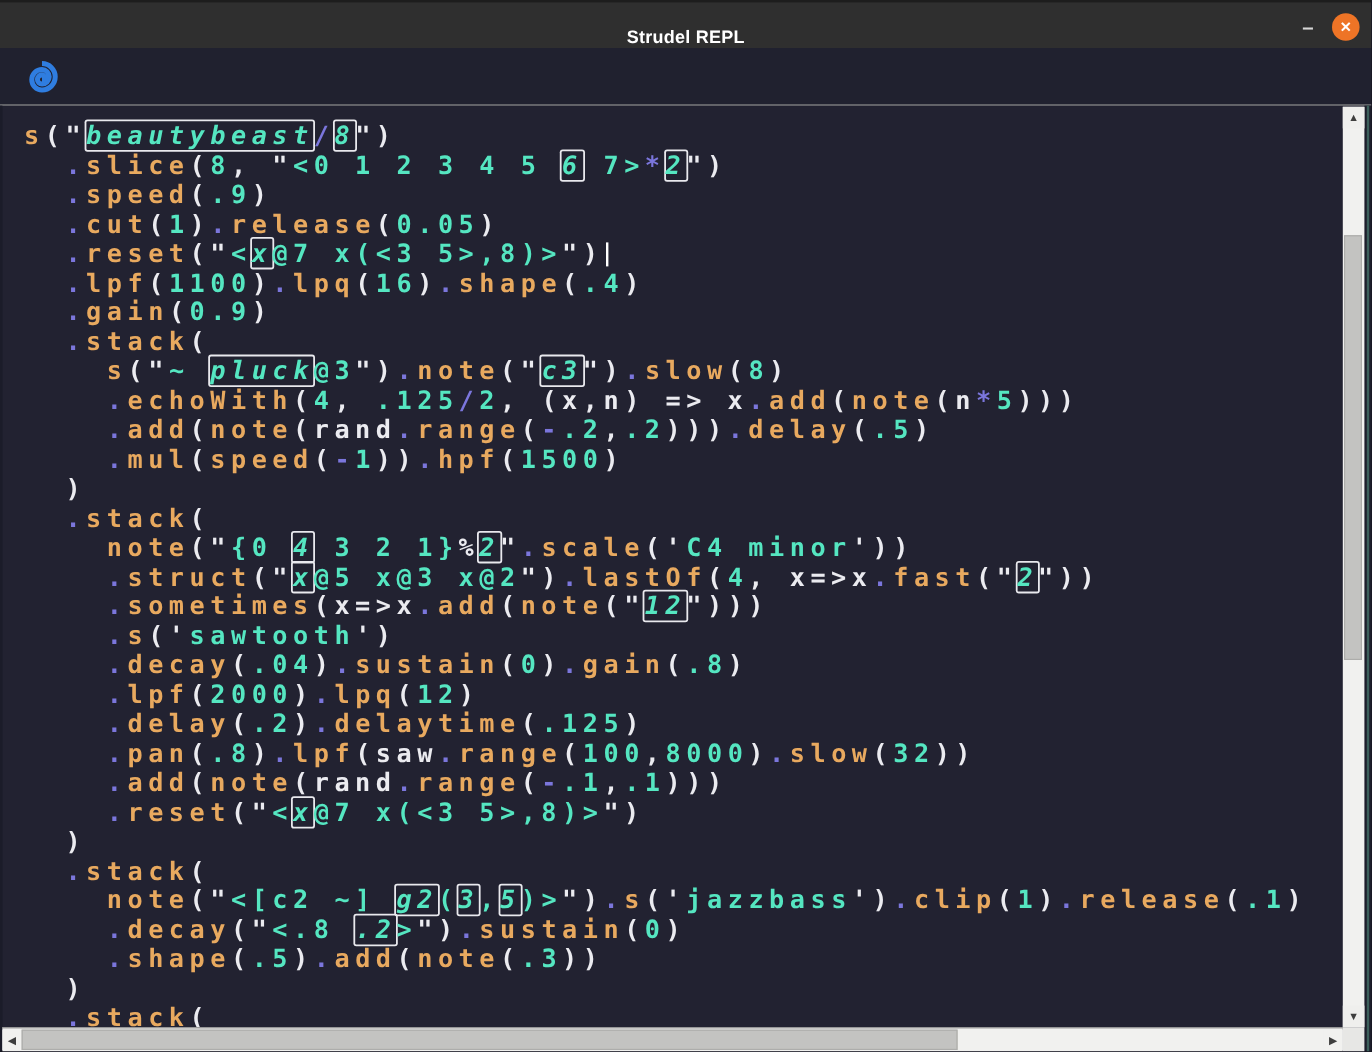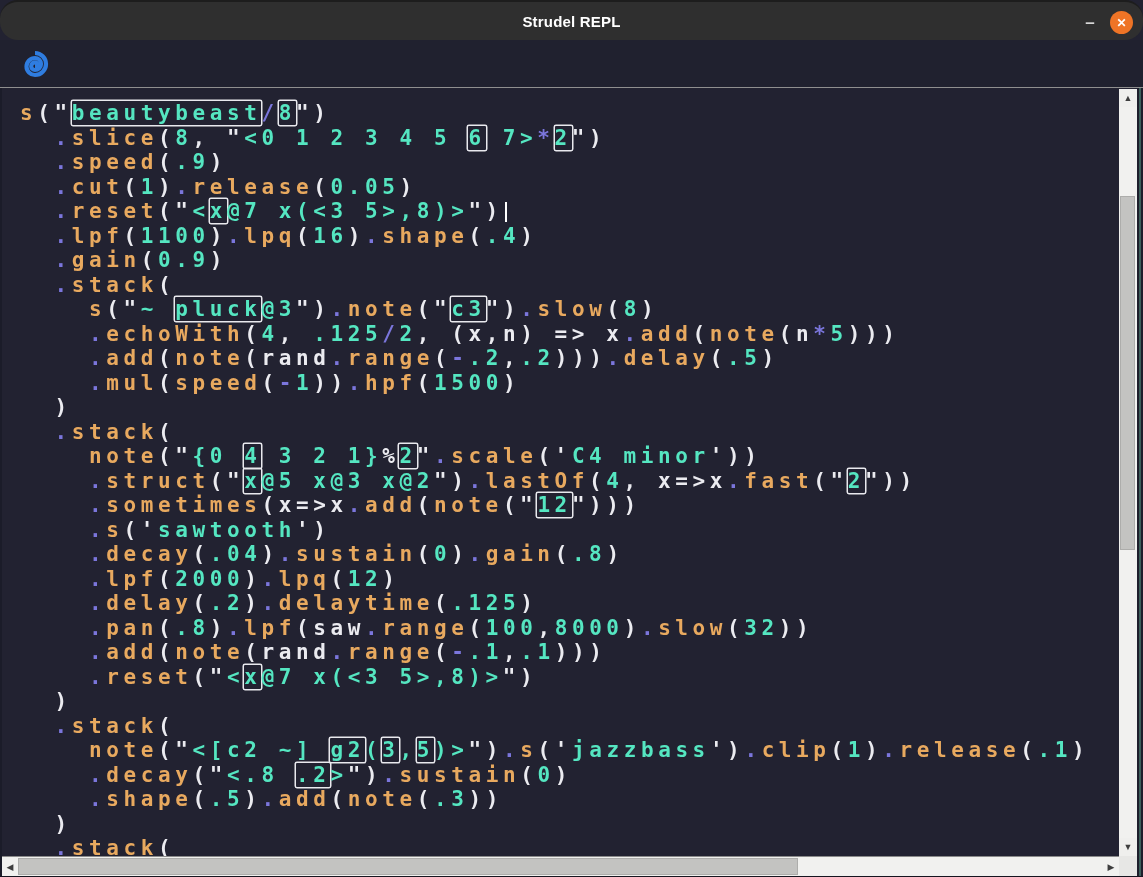--- a/index.html
+++ b/index.html
@@ -1,21 +1,21 @@
 <!DOCTYPE html>
 <html><head>
 <meta charset="utf-8">
 <style>
   html,body{margin:0;padding:0;background:#101018;}
   .window{position:relative;width:1143px;height:877px;background:#222231;overflow:hidden;
           font-family:"Liberation Sans",sans-serif;}
   
   .titlebar{position:absolute;top:0;left:0;right:0;height:40px;background:#2f2f2f;
             border-top:2px solid #1d1d1d;box-sizing:border-box;
-            display:flex;align-items:center;justify-content:center;border-radius:18px;}
+            display:flex;align-items:flex-end;justify-content:center;}
   .title{color:#ffffff;font-weight:bold;font-size:15px;letter-spacing:.2px;}
   .min-btn{position:absolute;right:44px;top:14px;width:18px;height:18px;color:#d6d6d6;
            font-size:17px;font-weight:bold;line-height:14px;text-align:center;cursor:default;}
   .close-btn{position:absolute;right:10px;top:9px;width:23px;height:23px;border-radius:50%;
              background:#ee7426;color:#ffffff;font-size:12px;font-weight:bold;
              display:flex;align-items:center;justify-content:center;cursor:default;}
   
   .toolbar{position:absolute;top:40px;left:0;right:0;height:48px;background:#20212f;
            border-bottom:1px solid #8f8f8f;box-sizing:border-box;}
   .logo{position:absolute;left:18px;top:7px;width:34px;height:34px;}
@@ -23,21 +23,21 @@
   .editor{position:absolute;top:89px;left:2px;width:1116px;height:767px;overflow:hidden;
           background:#222231;}
   .code{margin:0;padding:12px 0 0 18px;
         font-family:"DejaVu Sans Mono",monospace;font-weight:bold;
         font-size:21px;line-height:24.5px;letter-spacing:4.6px;color:#ebebf0;}
   .line{white-space:pre;height:24.5px;}
   .t-f{color:#e8a95f;}
   .t-p{color:#ebebf0;}
   .t-s{color:#55e6c1;}
   .t-o{color:#7b76dc;}
-  .t-sb{color:#55e6c1;box-shadow:0 0 0 1.5px #e9e9ee;border-radius:1px;}
+  .t-sb{color:#55e6c1;box-shadow:0 0 0 1.5px #e9e9ee;border-radius:1px;font-style:italic;}
   .t-cur{display:inline-block;width:0;height:20px;border-left:2px solid #ffffff;
          vertical-align:-4px;margin-left:2px;}
   
   .vscroll{position:absolute;top:89px;left:1119px;width:18px;height:767px;background:#f1f1ef;}
   .vthumb{position:absolute;top:107px;left:1px;width:15px;height:354px;background:#c3c3c1;
           border:1px solid #adadab;box-sizing:border-box;}
   .sb-btn{position:absolute;width:18px;height:18px;display:flex;align-items:center;
           justify-content:center;font-size:9px;color:#3e3e3e;background:#efefed;}
   .v-up{top:0;left:0;}
   .v-down{bottom:0;left:0;}

